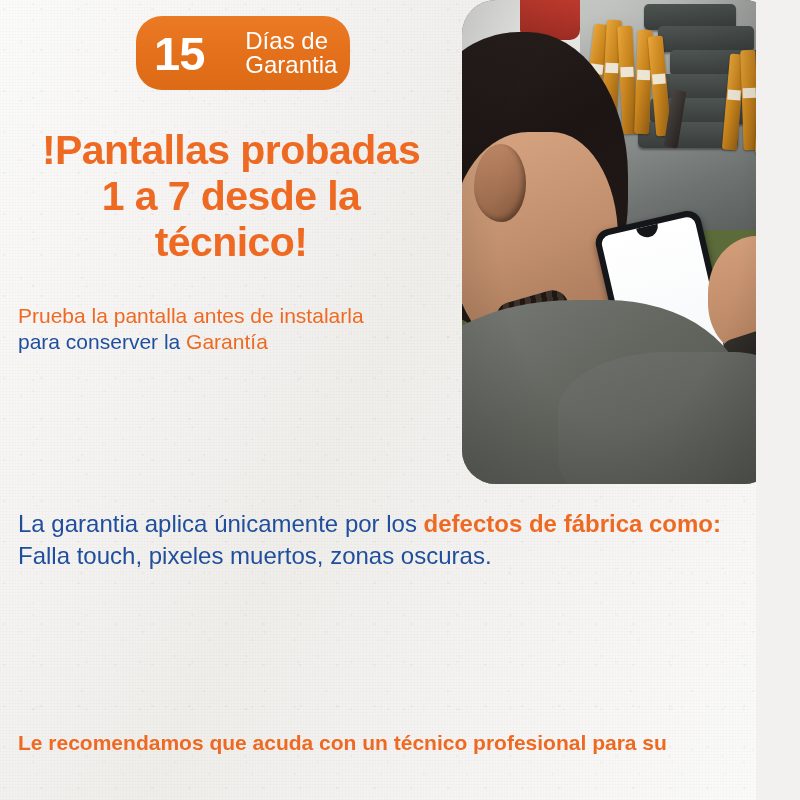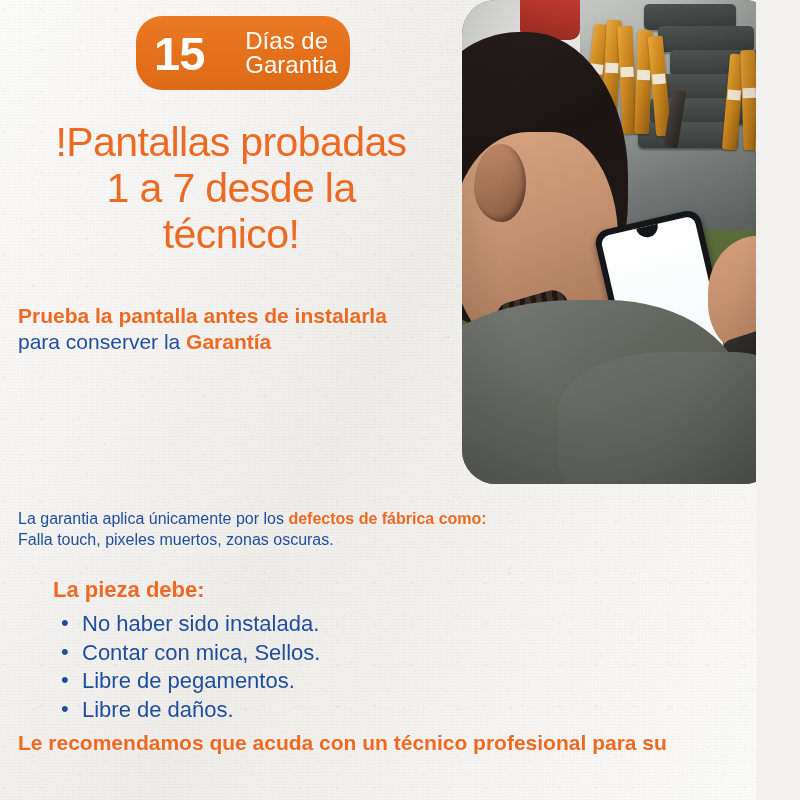--- a/index.html
+++ b/index.html
@@ -283,69 +283,69 @@
   .ph-vignette {
     position: absolute;
     inset: 0;
     background: radial-gradient(ellipse at 50% 45%, rgba(0,0,0,0) 55%, rgba(0,0,0,0.22) 100%);
   }
 
   
   .headline {
     position: absolute;
     left: 0;
-    top: 120px;
+    top: 128px;
     width: 462px;
     text-align: center;
     color: #ee6a23;
     font-size: 41px;
-    font-weight: normal;
+    font-weight: bold;
     line-height: 1.12;
     letter-spacing: -0.6px;
     z-index: 5;
   }
   .headline .hl-line { display: block; white-space: nowrap; }
 
   
   .subhead {
     position: absolute;
     left: 18px;
     top: 303px;
     width: 450px;
     z-index: 5;
     line-height: 1.24;
   }
   .sub-l1 {
     display: block;
     color: #ee6a23;
     font-size: 21px;
-    font-weight: bold;
+    font-weight: normal;
     white-space: nowrap;
   }
   .sub-l2 {
     display: block;
     font-size: 21px;
     color: #1f4e9c;
     white-space: nowrap;
   }
   .sub-l2 .accent {
     color: #ee6a23;
-    font-weight: bold;
+    font-weight: normal;
     margin-top: 48px;
   }
 
   
   .body-block {
     position: absolute;
     left: 18px;
     top: 508px;
     width: 764px;
     z-index: 5;
     color: #1f4e9c;
-    font-size: 16px;
+    font-size: 24px;
     line-height: 1.32;
   }
   .body-block .line { display: block; white-space: nowrap; }
   .body-block .accent { color: #ee6a23; font-weight: bold; }
 
   
   .list-block {
     position: absolute;
     left: 53px;
     top: 577px;
@@ -468,27 +468,18 @@
   <div class="subhead">
     <span class="sub-l1">Prueba la pantalla antes de instalarla</span>
     <span class="sub-l2"><span>para conserver la </span><span class="accent">Garantía</span></span>
   </div>
 
   <div class="body-block">
     <span class="line"><span>La garantia aplica únicamente por los </span><span class="accent">defectos de fábrica como:</span></span>
     <span class="line">Falla touch, pixeles muertos, zonas oscuras.</span>
   </div>
 
-  <div class="list-block">
-    <div class="list-title">La pieza debe:</div>
-    <ul class="list-items">
-      <li>No haber sido instalada.</li>
-      <li>Contar con mica, Sellos.</li>
-      <li>Libre de pegamentos.</li>
-      <li>Libre de daños.</li>
-    </ul>
-  </div>
 
   <div class="footer-block">
     <span class="line"><span class="accent">Le recomendamos que acuda con un técnico profesional para su</span></span>
   </div>
 
 </div>
 
 </body></html>

